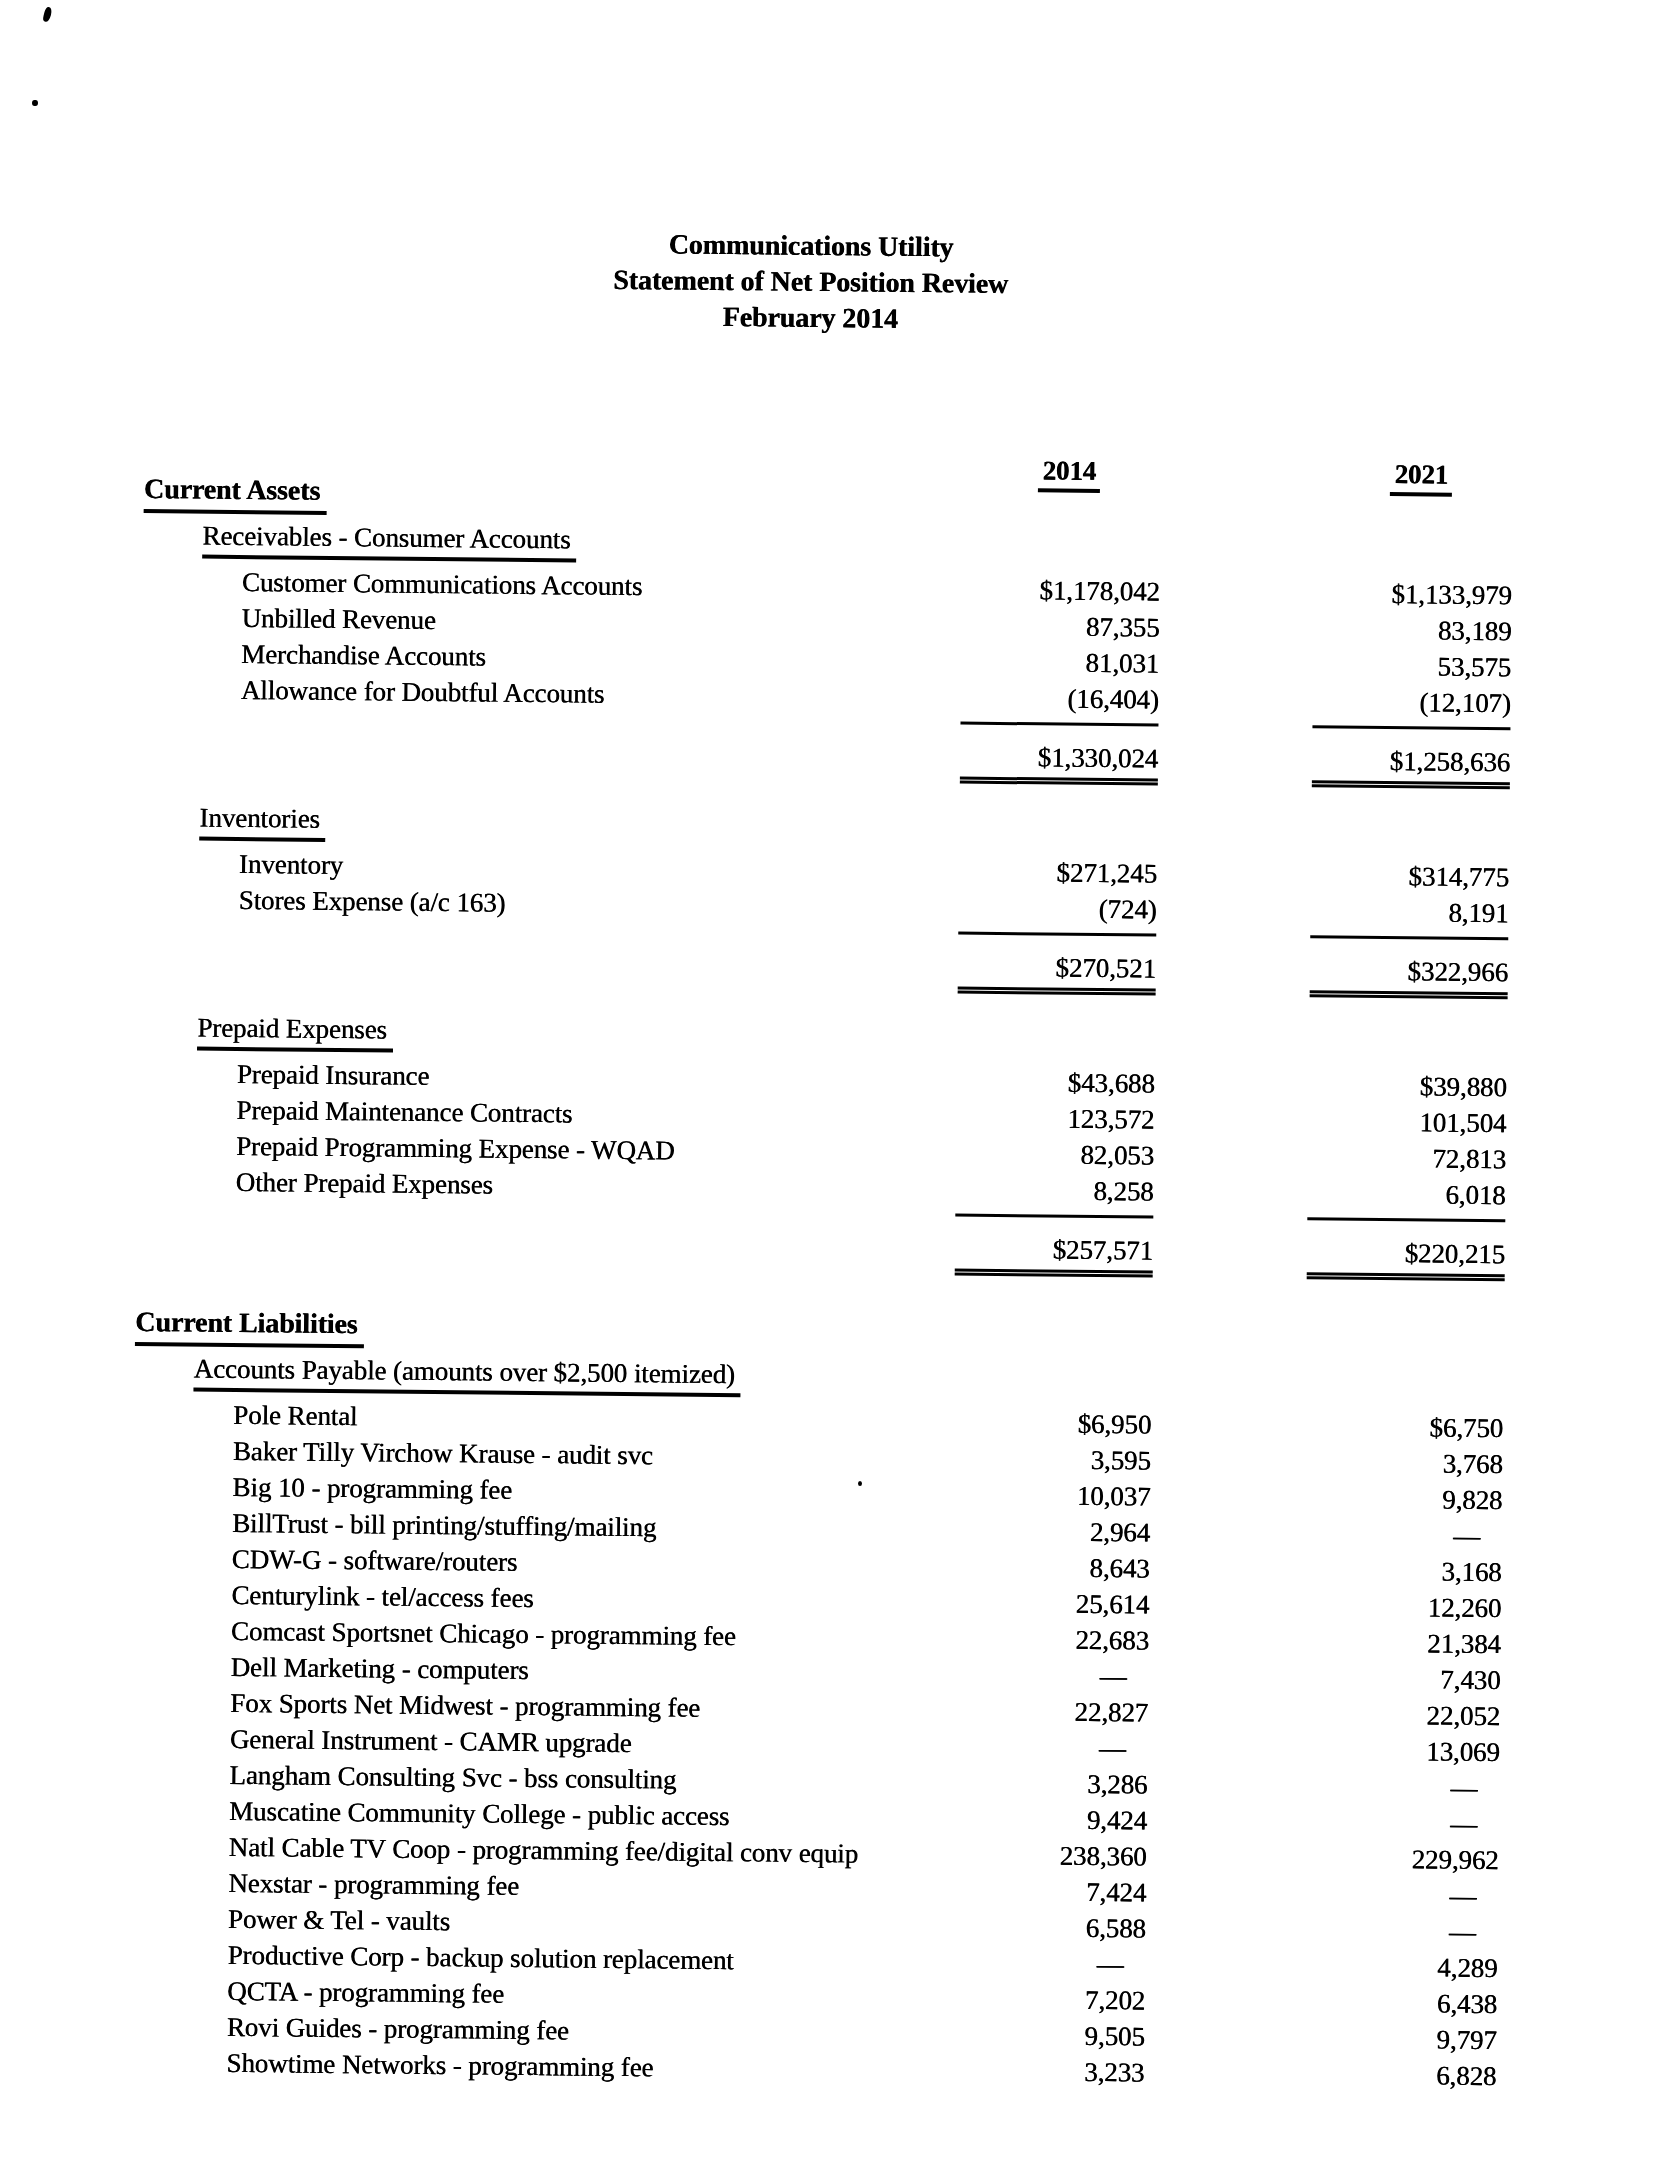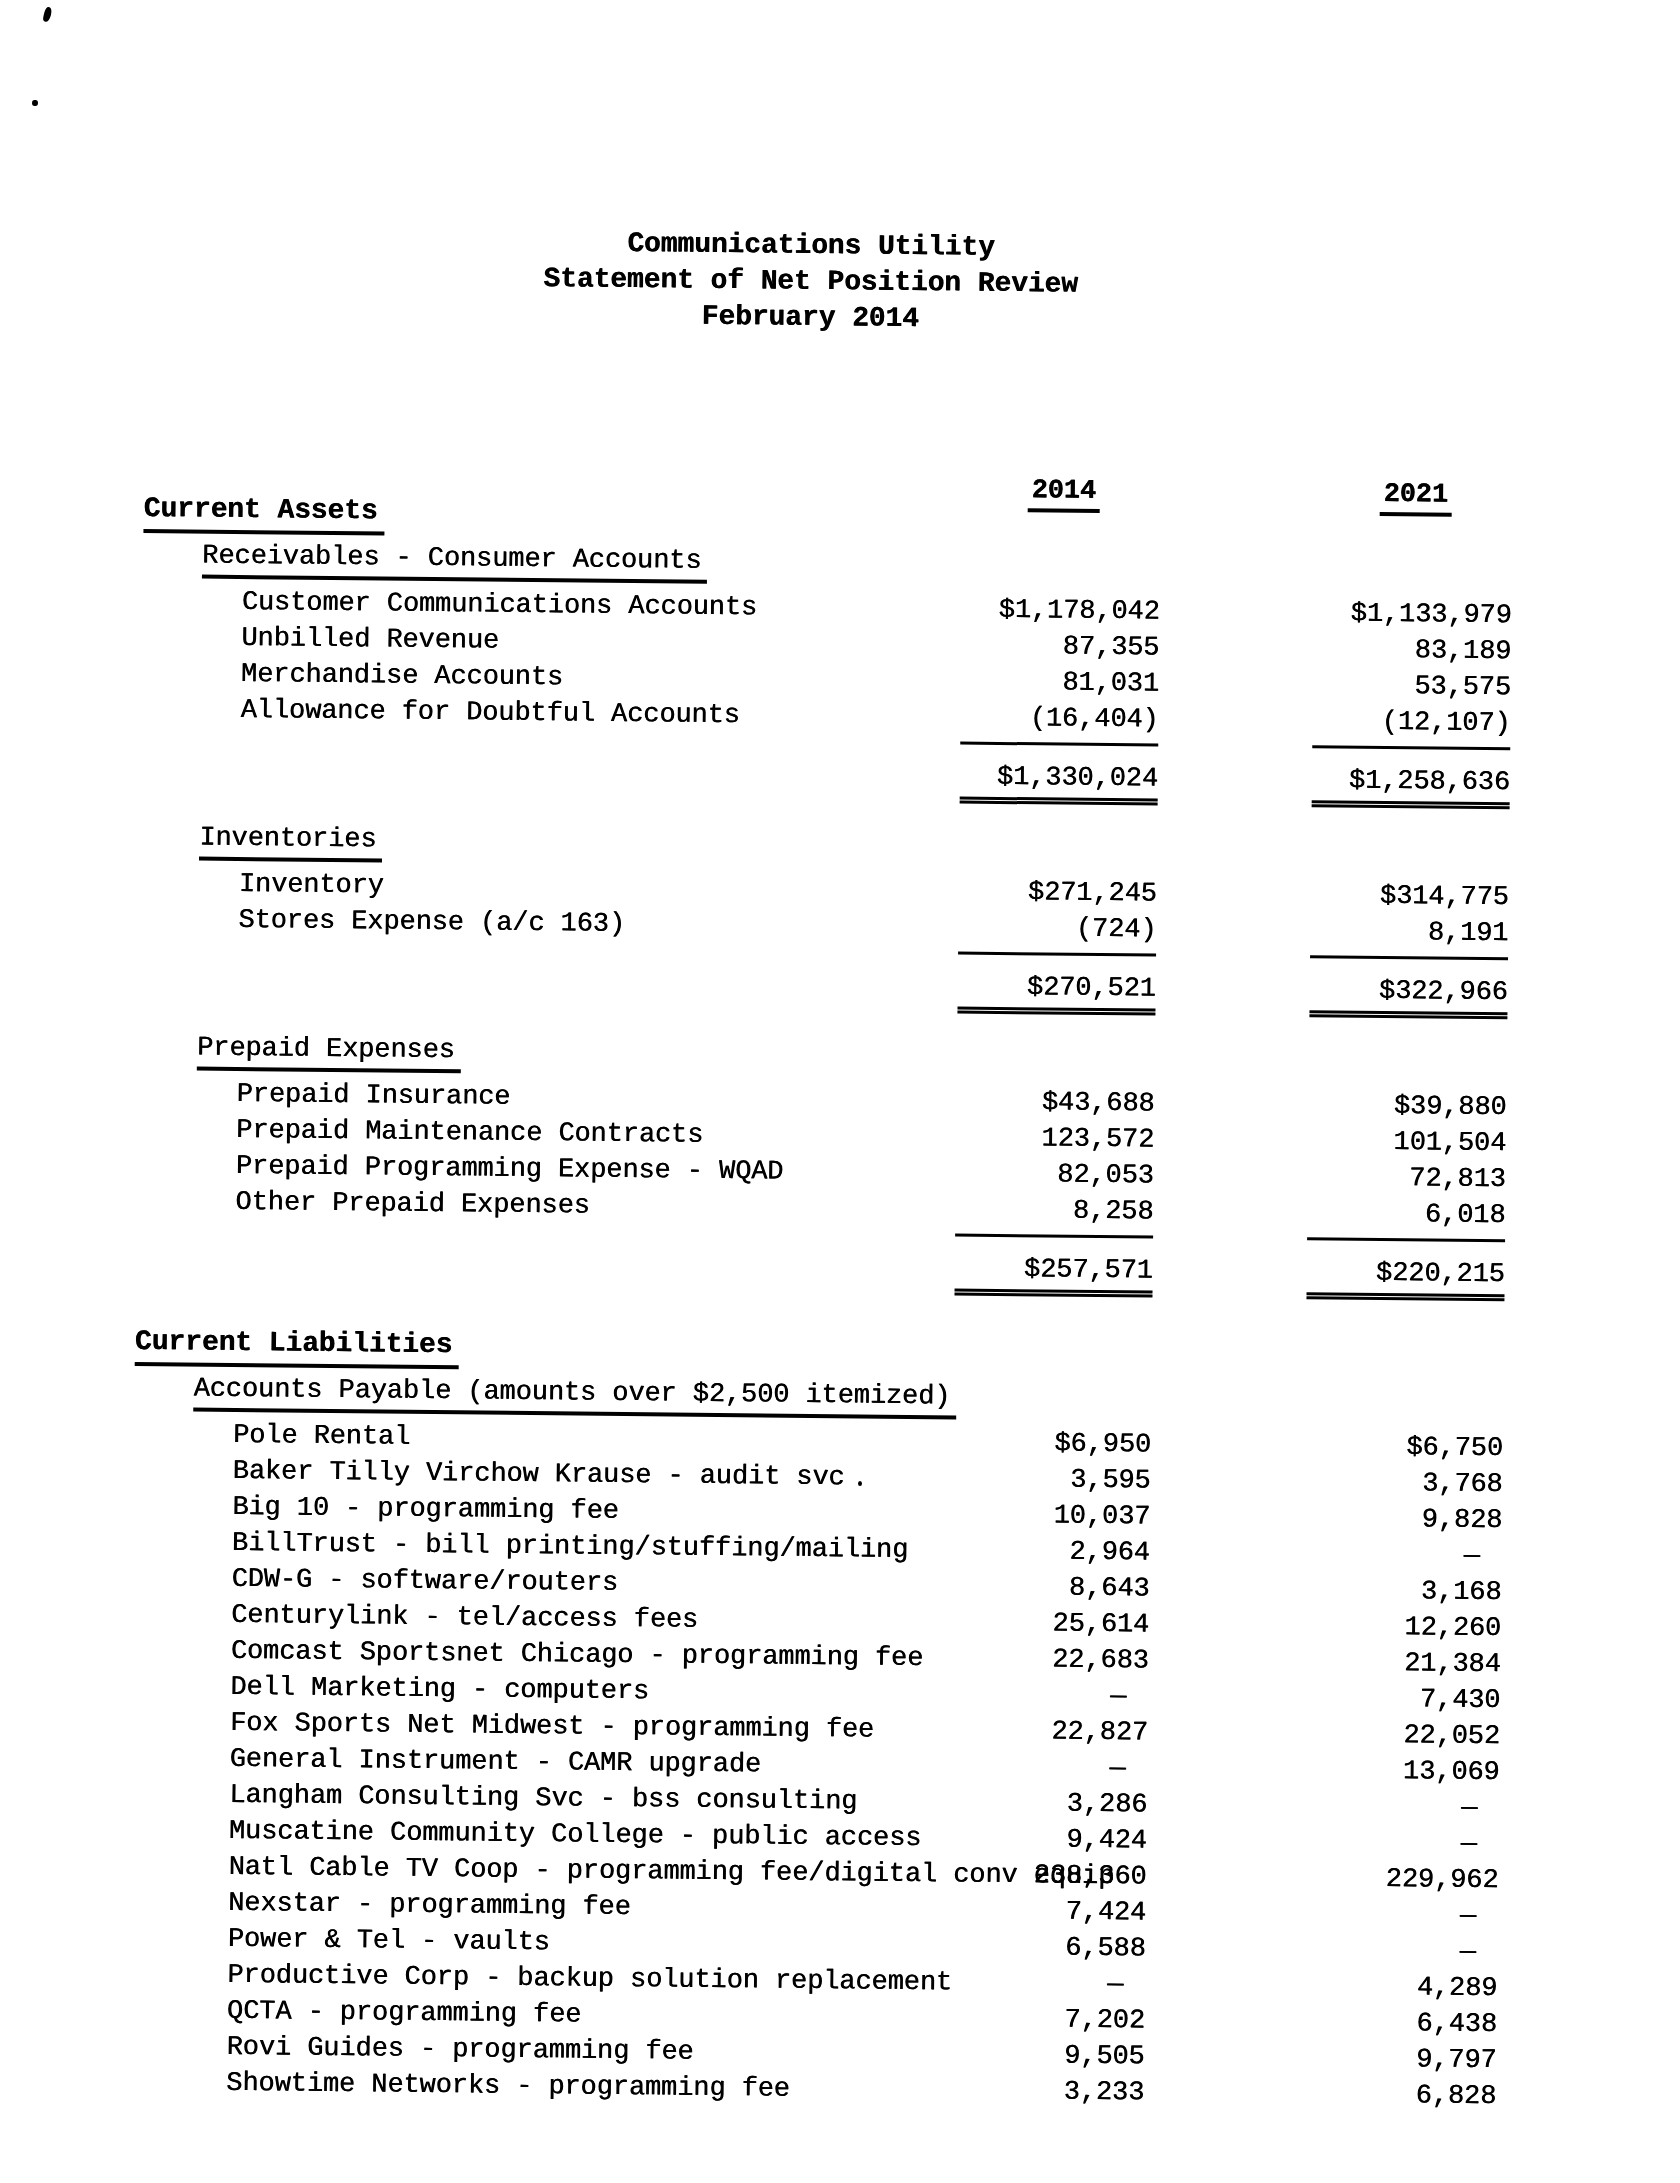--- a/index.html
+++ b/index.html
@@ -8,21 +8,21 @@
     background: #ffffff;
   }
   * { box-sizing: border-box; }
 
   .page {
     position: relative;
     width: 1680px;
     height: 2183px;
     background: #ffffff;
     overflow: hidden;
-    font-family: Liberation Mono, monospace;
+    font-family: Liberation Serif, serif;
     color: #000;
   }
 
   
   .artifact { position: absolute; background: #000; }
   .artifact-1 { left: 44px; top: 7px; width: 7px; height: 15px; border-radius: 45% 55% 60% 40%; transform: rotate(14deg); }
   .artifact-2 { left: 32px; top: 100px; width: 5.5px; height: 6.4px; border-radius: 50%; }
   .artifact-3 { left: 858px; top: 1481px; width: 4px; height: 5px; border-radius: 50%; }
 
   .content {
@@ -54,21 +54,20 @@
   .v2 { width: 352px; }
   .v.dash { padding-right: 22px; }
 
   .colhead-row { margin-top: 116px; line-height: 32px; }
   .colhead-row .v { padding-right: 61px; }
   .colhead {
     display: inline-block;
     font-weight: 700;
     border-bottom: 4px solid #000;
     padding: 0 4px 2px 4px;
-    margin-top: 20px;
   }
 
   .section-heading {
     margin-top: 37px;
     font-weight: 700;
     font-size: 28px;
     line-height: 36px;
   }
   .section-heading:first-child { margin-top: -12.4px; }
   .section-heading .u { display: inline-block; border-bottom: 4.5px solid #000; padding: 0 7px 2px 0; }

